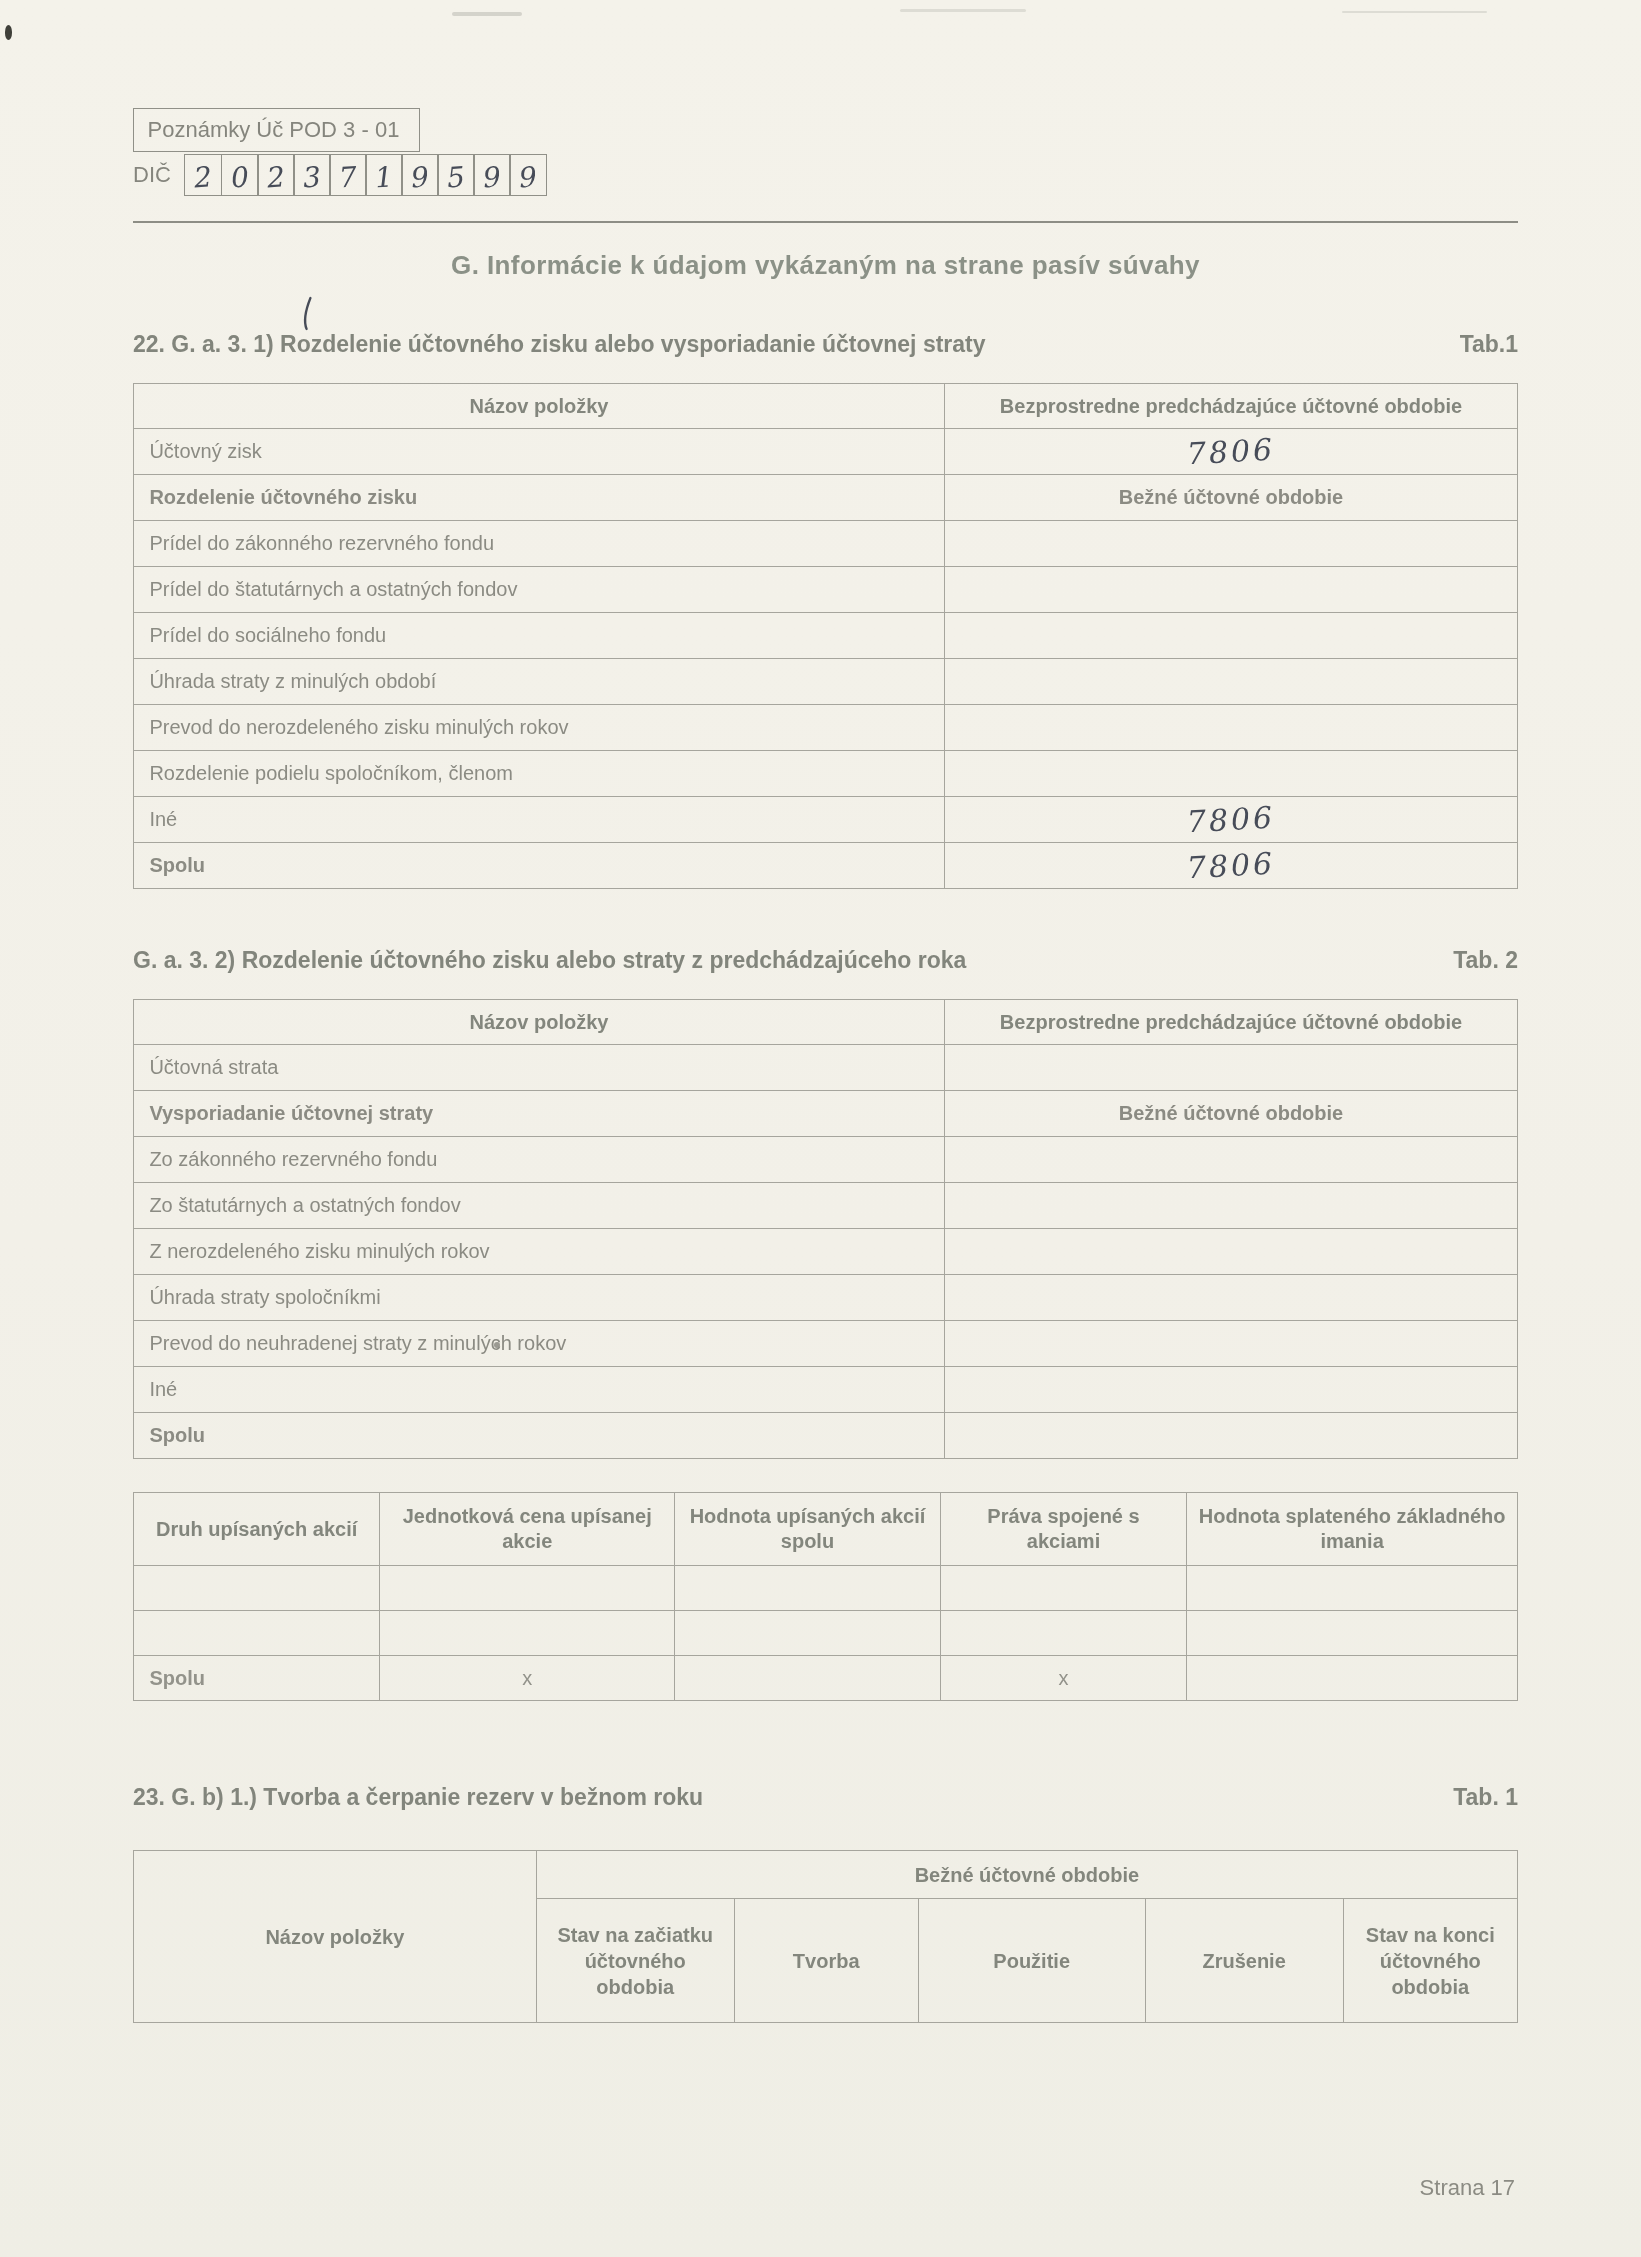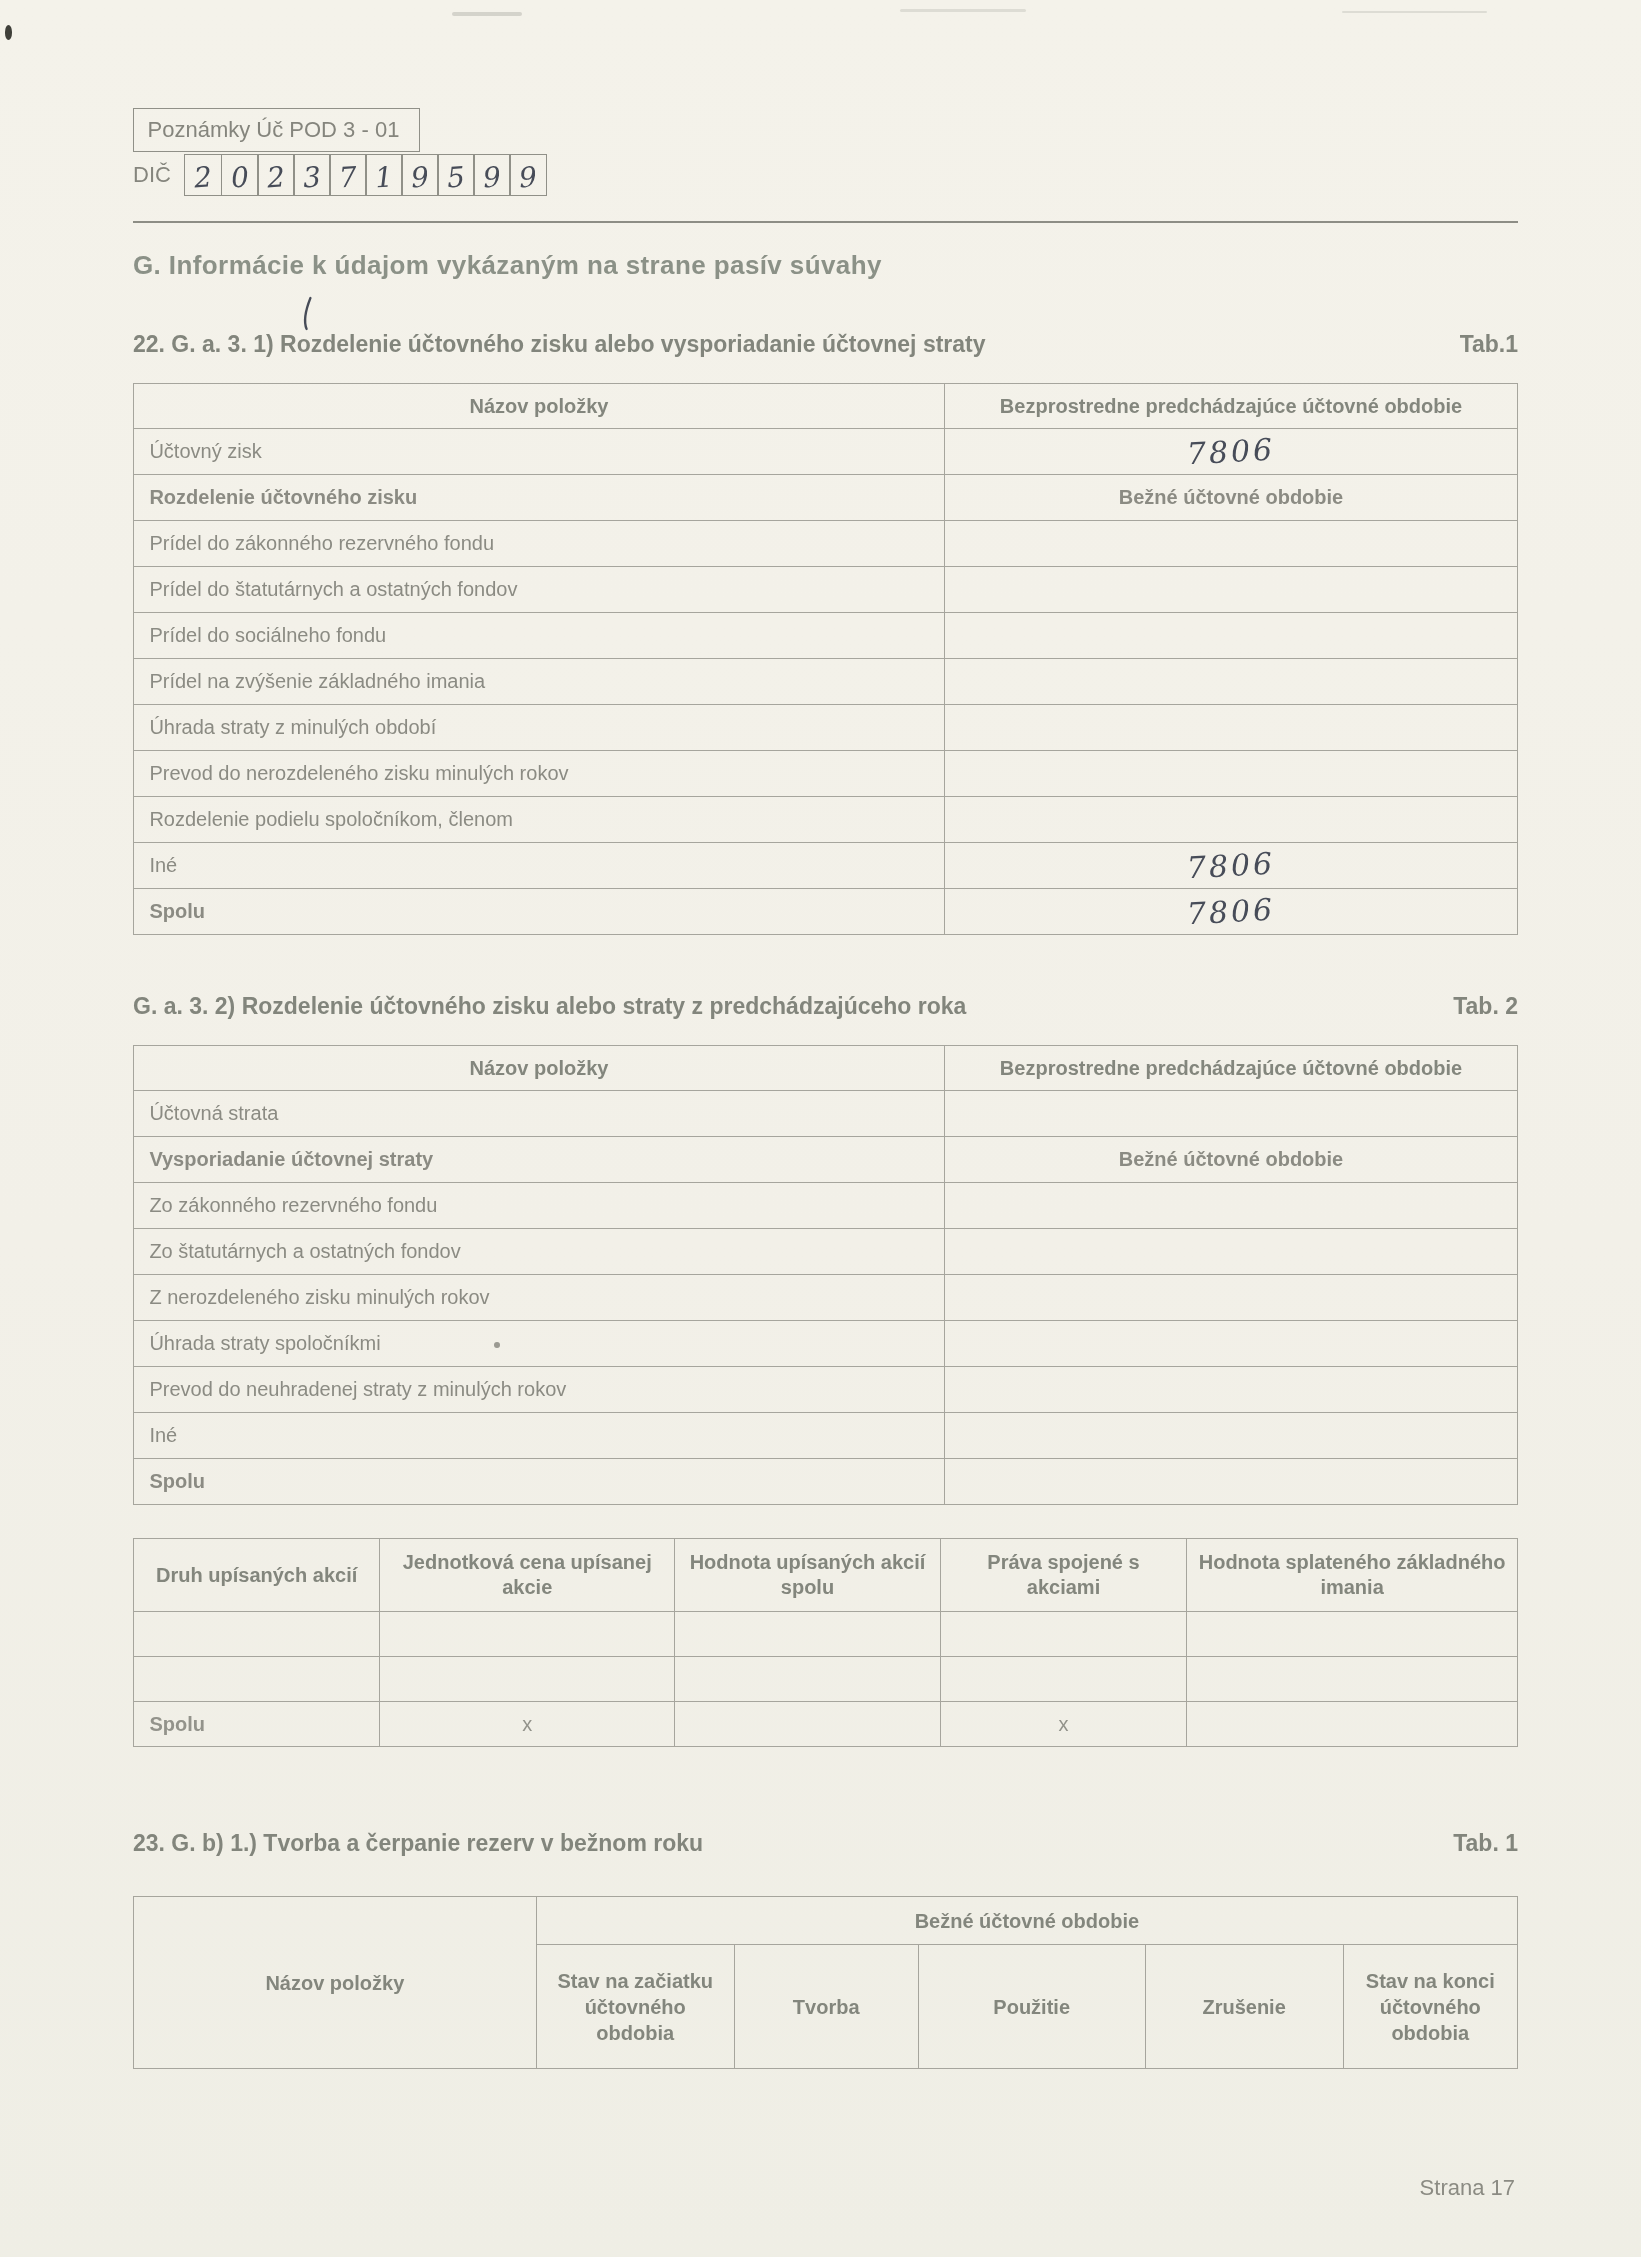--- a/index.html
+++ b/index.html
@@ -46,21 +46,21 @@
     color:#474c58;
     display:inline-block;
     transform:rotate(-3deg);
   }
   .dic-cell .hw { font-size:28px; transform:rotate(-4deg) translateY(1.9px); }
 
   .rule { margin:25px 0 0 0; border:none; border-top:2.9px solid #8d8d85; width:100%; }
 
   .main-heading {
     margin:27px 0 0 0;
-    text-align:left;
+    text-align:center;
     font-size:26px;
     font-weight:bold;
     color:#8b9187;
     letter-spacing:0.4px;
   }
 
   .section-row {
     display:flex; justify-content:space-between; align-items:baseline;
     font-size:23px; font-weight:bold; color:#82857c;
   }
@@ -209,24 +209,20 @@
       <tr>
         <td class="lab">Prídel do zákonného rezervného fondu</td>
         <td class="val"></td>
       </tr>
       <tr>
         <td class="lab">Prídel do štatutárnych a ostatných fondov</td>
         <td class="val"></td>
       </tr>
       <tr>
         <td class="lab">Prídel do sociálneho fondu</td>
-        <td class="val"></td>
-      </tr>
-      <tr>
-        <td class="lab">Prídel na zvýšenie základného imania</td>
         <td class="val"></td>
       </tr>
       <tr>
         <td class="lab">Úhrada straty z minulých období</td>
         <td class="val"></td>
       </tr>
       <tr>
         <td class="lab">Prevod do nerozdeleného zisku minulých rokov</td>
         <td class="val"></td>
       </tr>

